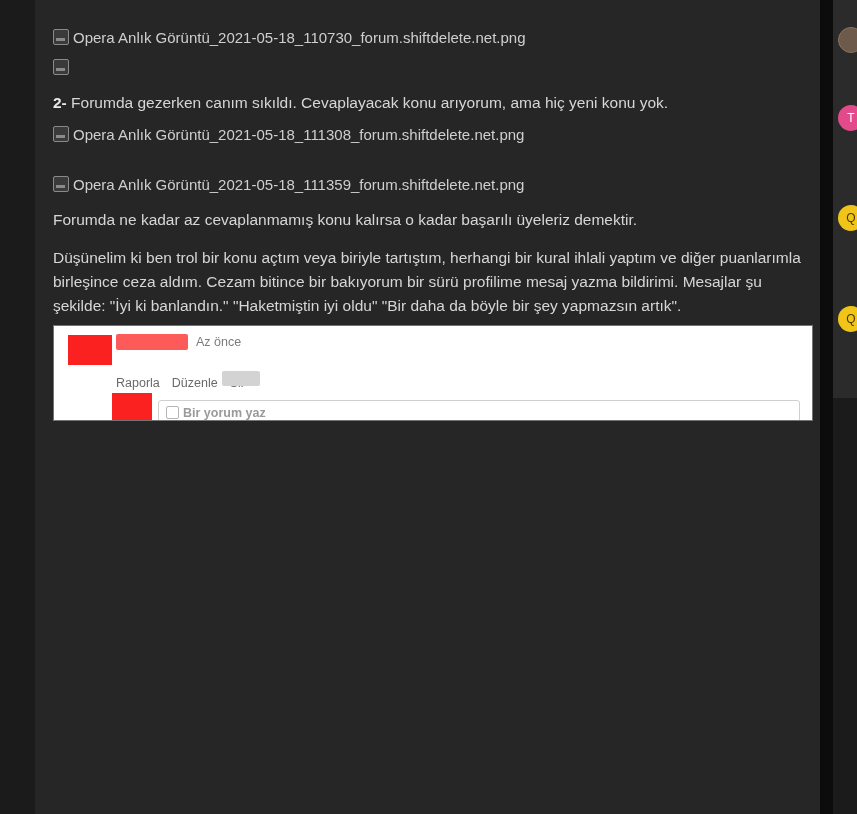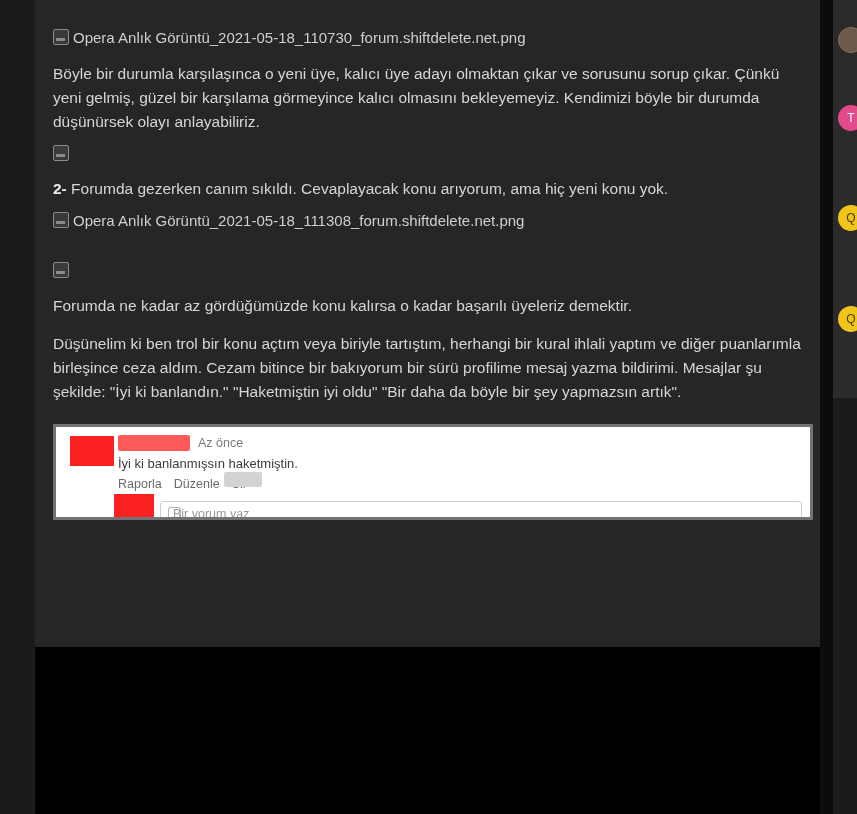--- a/index.html
+++ b/index.html
@@ -24,21 +24,21 @@
     position: absolute;
     left: 0; top: 0;
     width: 35px; height: 814px;
     background: #1b1b1b;
   }
   
   .post-column {
     position: absolute;
     left: 35px; top: 0;
     width: 785px;
-    height: 647px;
+    height: 814px;
     background: #262626;
     box-sizing: border-box;
     padding: 0 18px;
     overflow: hidden;
   }
   .post-body {
     color: #d6d6d6;
     font-size: 15.5px;
     line-height: 1.55;
     padding-top: 18px;
@@ -74,25 +74,25 @@
   .para {
     margin: 14px 0 0 0;
   }
   .para.tight { margin-top: 8px; }
   .para.spacer-lg { }
   .para strong { color: #e9e9e9; font-weight: bold; }
 
   
   .embed-shot {
     position: relative;
-    margin-top: 20px;
+    margin-top: 7px;
     width: 760px;
     height: 96px;
     background: #ffffff;
-    border: 3px solid #737373;
+    border: 1px solid #737373;
     box-sizing: border-box;
     overflow: hidden;
   }
   .embed-shot .redbox {
     position: absolute;
     background: #fc2121;
   }
   .embed-shot .rb1 { left: 14px; top: 9px; width: 44px; height: 30px; }
   .embed-shot .rb2 { left: 62px; top: 8px; width: 72px; height: 16px; border-radius: 2px; background: #fd5a5a; }
   .embed-shot .rb3 { left: 58px; top: 67px; width: 40px; height: 29px; }
@@ -113,22 +113,22 @@
     position: absolute; left: 168px; top: 45px;
     width: 38px; height: 15px; background: #d3d3d3; border-radius: 2px;
   }
   .embed-shot .reply-box {
     position: absolute; left: 104px; top: 74px;
     width: 640px; height: 22px;
     border: 1px solid #cfcfcf; border-radius: 3px;
     background: #fff;
   }
   .embed-shot .reply-box .rtext {
-    position: absolute; left: 12px; top: 3px;
-    font-size: 12.5px; color: #9a9a9a;
+    position: absolute; left: 24px; top: 3px;
+    font-size: 12.5px; color: #9a9a9a; font-weight: bold;
   }
   .embed-shot .reply-box .pencil {
     position: absolute; left: 7px; top: 5px;
     width: 11px; height: 11px;
     border: 1px solid #b5b5b5;
     border-radius: 2px;
   }
 
   
   .sidebar {
@@ -174,44 +174,42 @@
 
 <div class="page">
 
   <div class="gutter-left"></div>
 
   <div class="post-column">
     <div class="post-body">
 
       <div class="broken-img"><span class="ph"></span><span>Opera Anlık Görüntü_2021-05-18_110730_forum.shiftdelete.net.png</span></div>
 
-      <p class="para">Böyle bir durumla karşılaşınca o yeni üye, kalıcı üye adayı olmaktan çıkar ve sorusunu sorup çıkar. Çünkü yeni gelmiş, güzel bir karşılama görmeyince kalıcı olmasını bekleyemeyiz. Kendimizi böyle bir durumda düşünürsek olayı anlayabiliriz.</p>
 
 
       <div class="broken-img"><span class="ph"></span></div>
 
       <p class="para spacer-lg"><strong>2-</strong> <span>Forumda gezerken canım sıkıldı. Cevaplayacak konu arıyorum, ama hiç yeni konu yok.</span></p>
 
 
       <div class="broken-img"><span class="ph"></span><span>Opera Anlık Görüntü_2021-05-18_111308_forum.shiftdelete.net.png</span></div>
 
-      <div class="broken-img" style="margin-top:30px"><span class="ph"></span></div>
-
-      <p class="para spacer-lg">Forumda ne kadar az gördüğümüzde konu kalırsa o kadar başarılı üyeleriz demektir.</p>
+      <div class="broken-img" style="margin-top:30px"><span class="ph"></span><span>Opera Anlık Görüntü_2021-05-18_111359_forum.shiftdelete.net.png</span></div>
+
+      <p class="para spacer-lg">Forumda ne kadar az cevaplanmamış konu kalırsa o kadar başarılı üyeleriz demektir.</p>
 
 
       <p class="para spacer-lg">Düşünelim ki ben trol bir konu açtım veya biriyle tartıştım, herhangi bir kural ihlali yaptım ve diğer puanlarımla birleşince ceza aldım. Cezam bitince bir bakıyorum bir sürü profilime mesaj yazma bildirimi. Mesajlar şu şekilde: "İyi ki banlandın." "Haketmiştin iyi oldu" "Bir daha da böyle bir şey yapmazsın artık".</p>
 
 
       <div class="embed-shot">
         <div class="redbox rb1"></div>
         <div class="redbox rb2"></div>
         <div class="redbox rb3"></div>
         <div class="t-time">Az önce</div>
-        <div class="t-msg">İyi ki banlanmışsın haketmiştin.</div>
         <div class="t-actions">
           <span>Raporla</span><span>Düzenle</span><span>Sil</span>
         </div>
         <div class="grey-chip"></div>
         <div class="reply-box">
           <span class="pencil"></span>
           <span class="rtext">Bir yorum yaz</span>
         </div>
       </div>
 

